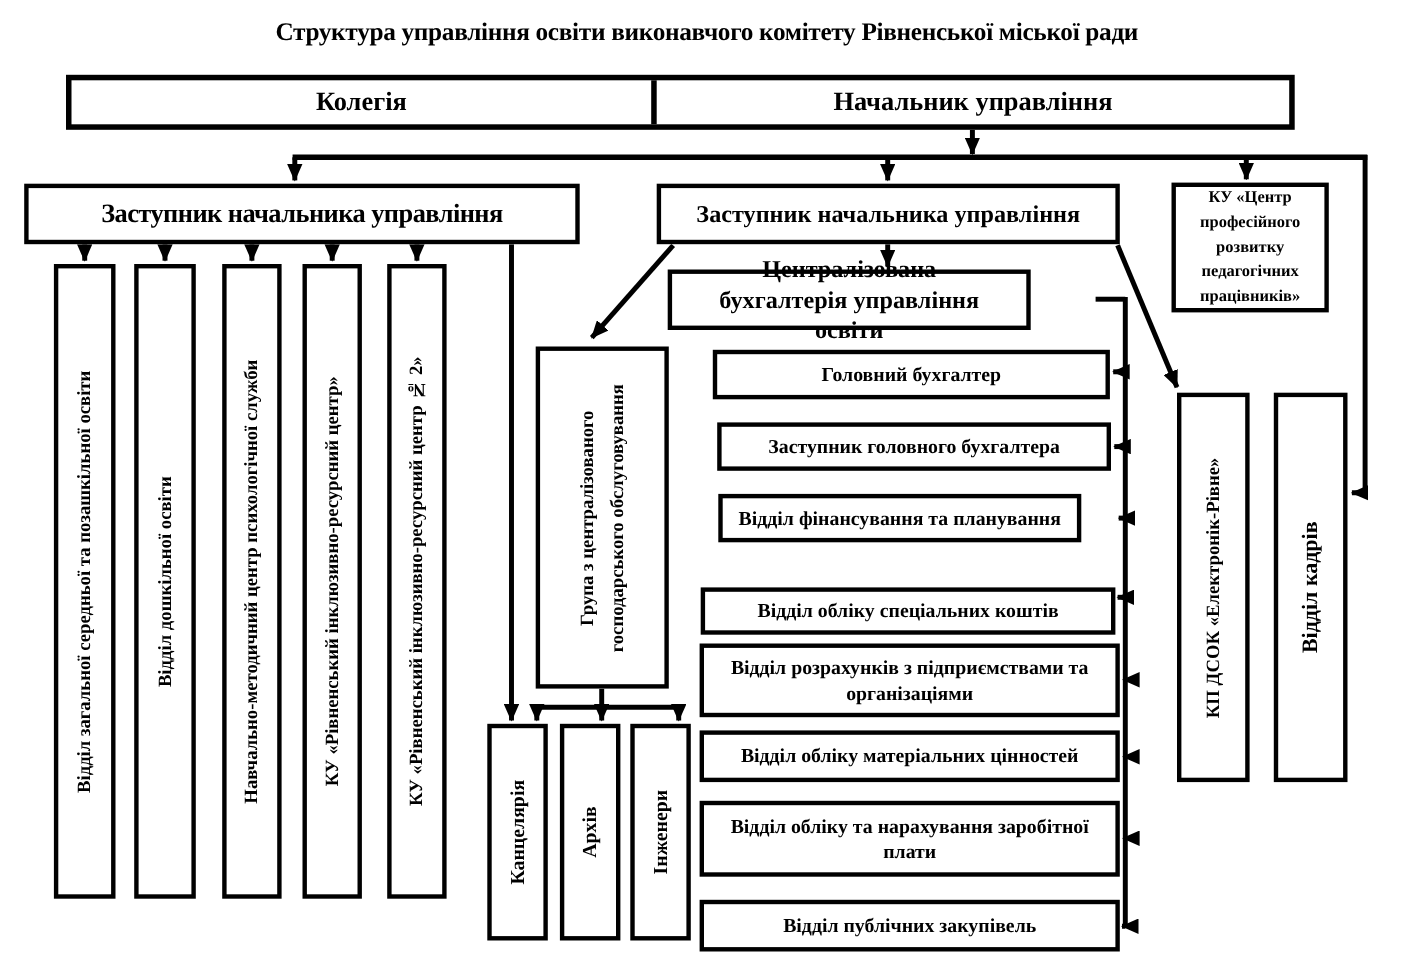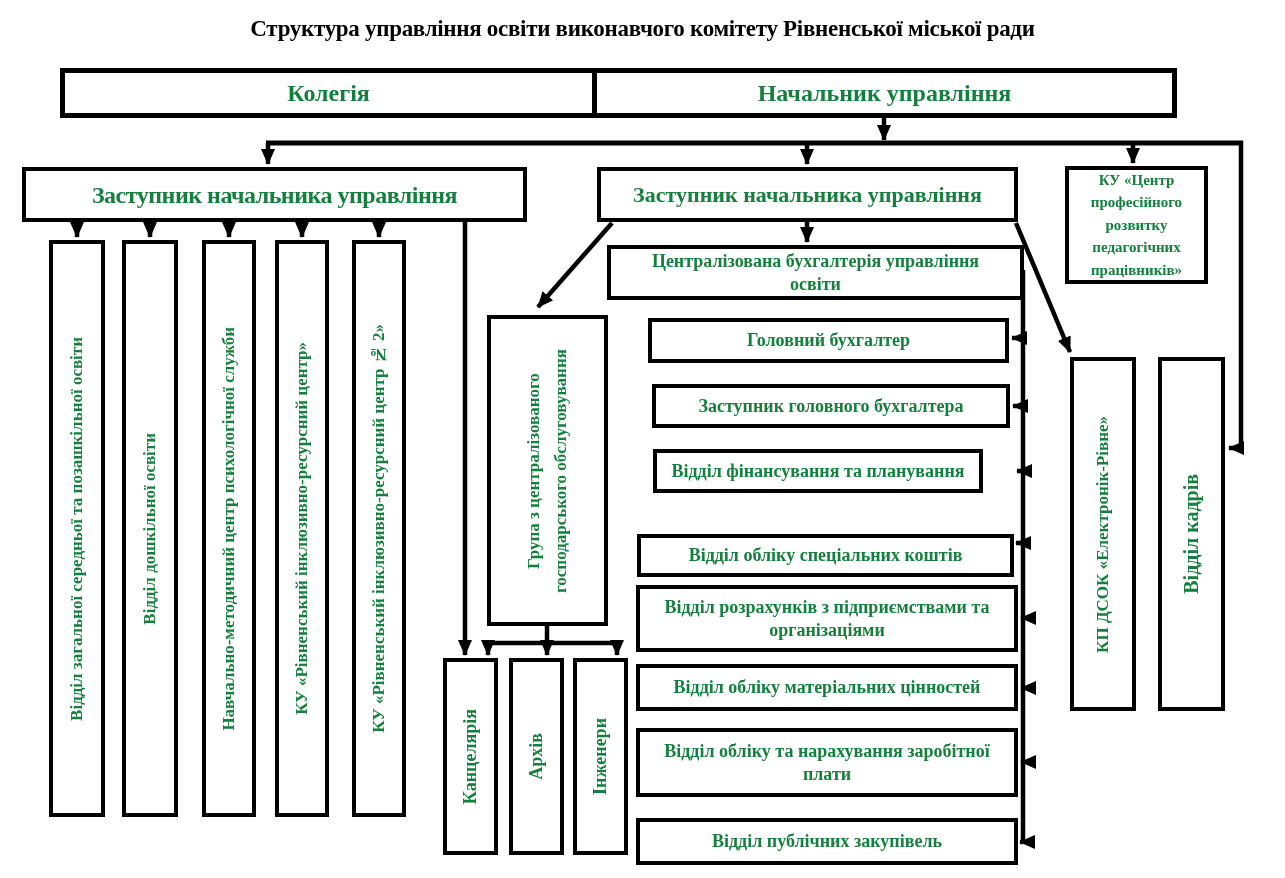--- a/index.html
+++ b/index.html
@@ -5,21 +5,21 @@
   html,body{margin:0;padding:0;background:#ffffff;}
   #stage{
     position:relative;width:1285px;height:878px;background:#ffffff;
     font-family:"Liberation Serif","DejaVu Serif",serif;
     overflow:hidden;
   }
   #wires{position:absolute;left:0;top:0;z-index:1;}
   .box{
     position:absolute;box-sizing:border-box;border:4px solid #000;background:#fff;
     display:flex;align-items:center;justify-content:center;text-align:center;
-    font-weight:bold;color:#15803d;z-index:2;line-height:1.25;
+    font-weight:bold;color:#000000;z-index:2;line-height:1.25;
   }
   .thick{border-width:5px;}
   .vtext{writing-mode:vertical-rl;transform:rotate(180deg);white-space:nowrap;}
   .vwrap{writing-mode:vertical-rl;transform:rotate(180deg);white-space:normal;}
   #title{
     position:absolute;left:0;top:16px;width:1285px;text-align:center;
     font-size:23px;font-weight:bold;letter-spacing:-0.3px;z-index:2;
   }
   
   #topbar{left:60px;top:68px;width:1117px;height:50px;padding:0;display:flex;align-items:stretch;}
@@ -31,21 +31,21 @@
   #deputy-mid{left:597px;top:167px;width:421px;height:55px;font-size:22px;}
   #ku-center{left:1065px;top:166px;width:143px;height:118px;font-size:15px;line-height:1.5;padding:2px 4px;}
   
   .lunit{top:240px;height:577px;font-size:17px;}
   #lunit-0{left:49px;width:56px;}
   #lunit-1{left:122px;width:56px;}
   #lunit-2{left:202px;width:54px;}
   #lunit-3{left:275px;width:54px;}
   #lunit-4{left:352px;width:54px;}
   
-  #acct-office{left:607px;top:245px;width:417px;height:55px;font-size:18px;padding:0 26px;}
+  #acct-office{left:607px;top:245px;width:330px;height:55px;font-size:22px;padding:0 26px;}
   .aunit{font-size:18px;padding:0 0;}
   #aunit-0{left:648px;top:318px;width:361px;height:45px;}
   #aunit-1{left:652px;top:384px;width:358px;height:44px;}
   #aunit-2{left:653px;top:449px;width:330px;height:44px;}
   #aunit-3{left:637px;top:534px;width:377px;height:43px;}
   #aunit-4{left:636px;top:585px;width:382px;height:67px;}
   #aunit-5{left:636px;top:664px;width:382px;height:47px;text-align:right;}
   #aunit-6{left:636px;top:728px;width:382px;height:69px;}
   #aunit-7{left:636px;top:818px;width:382px;height:47px;}
   

